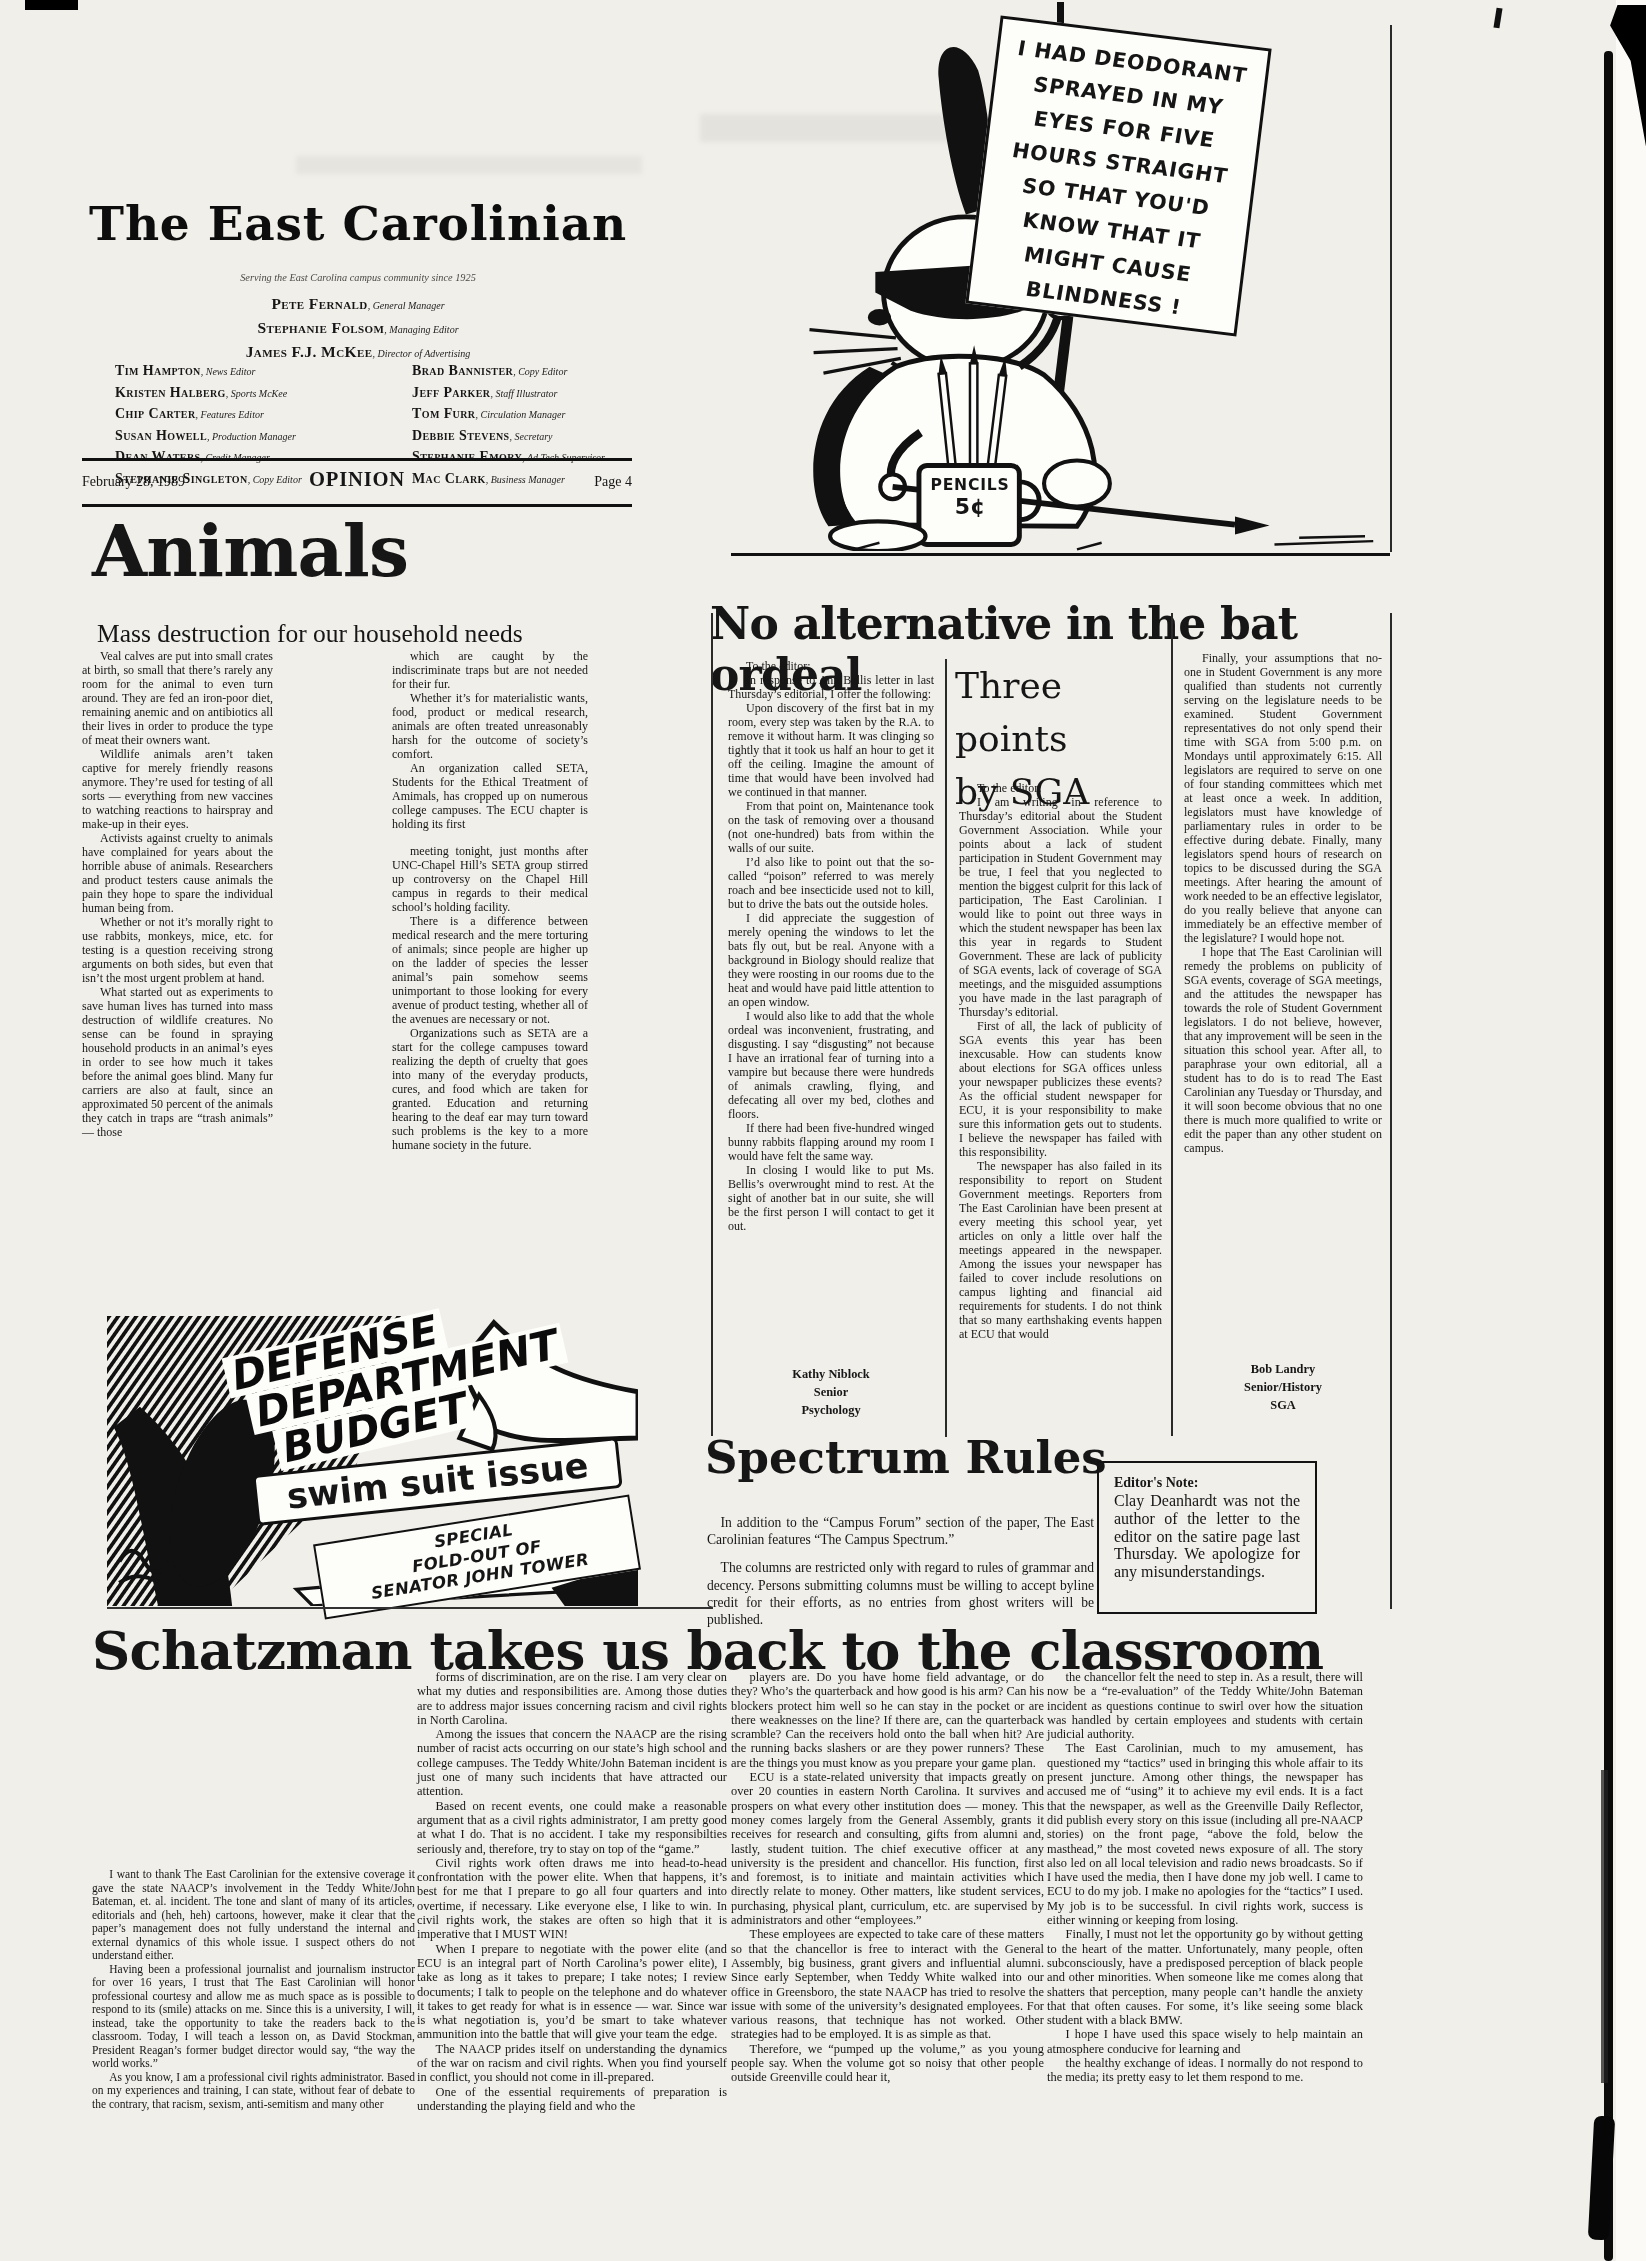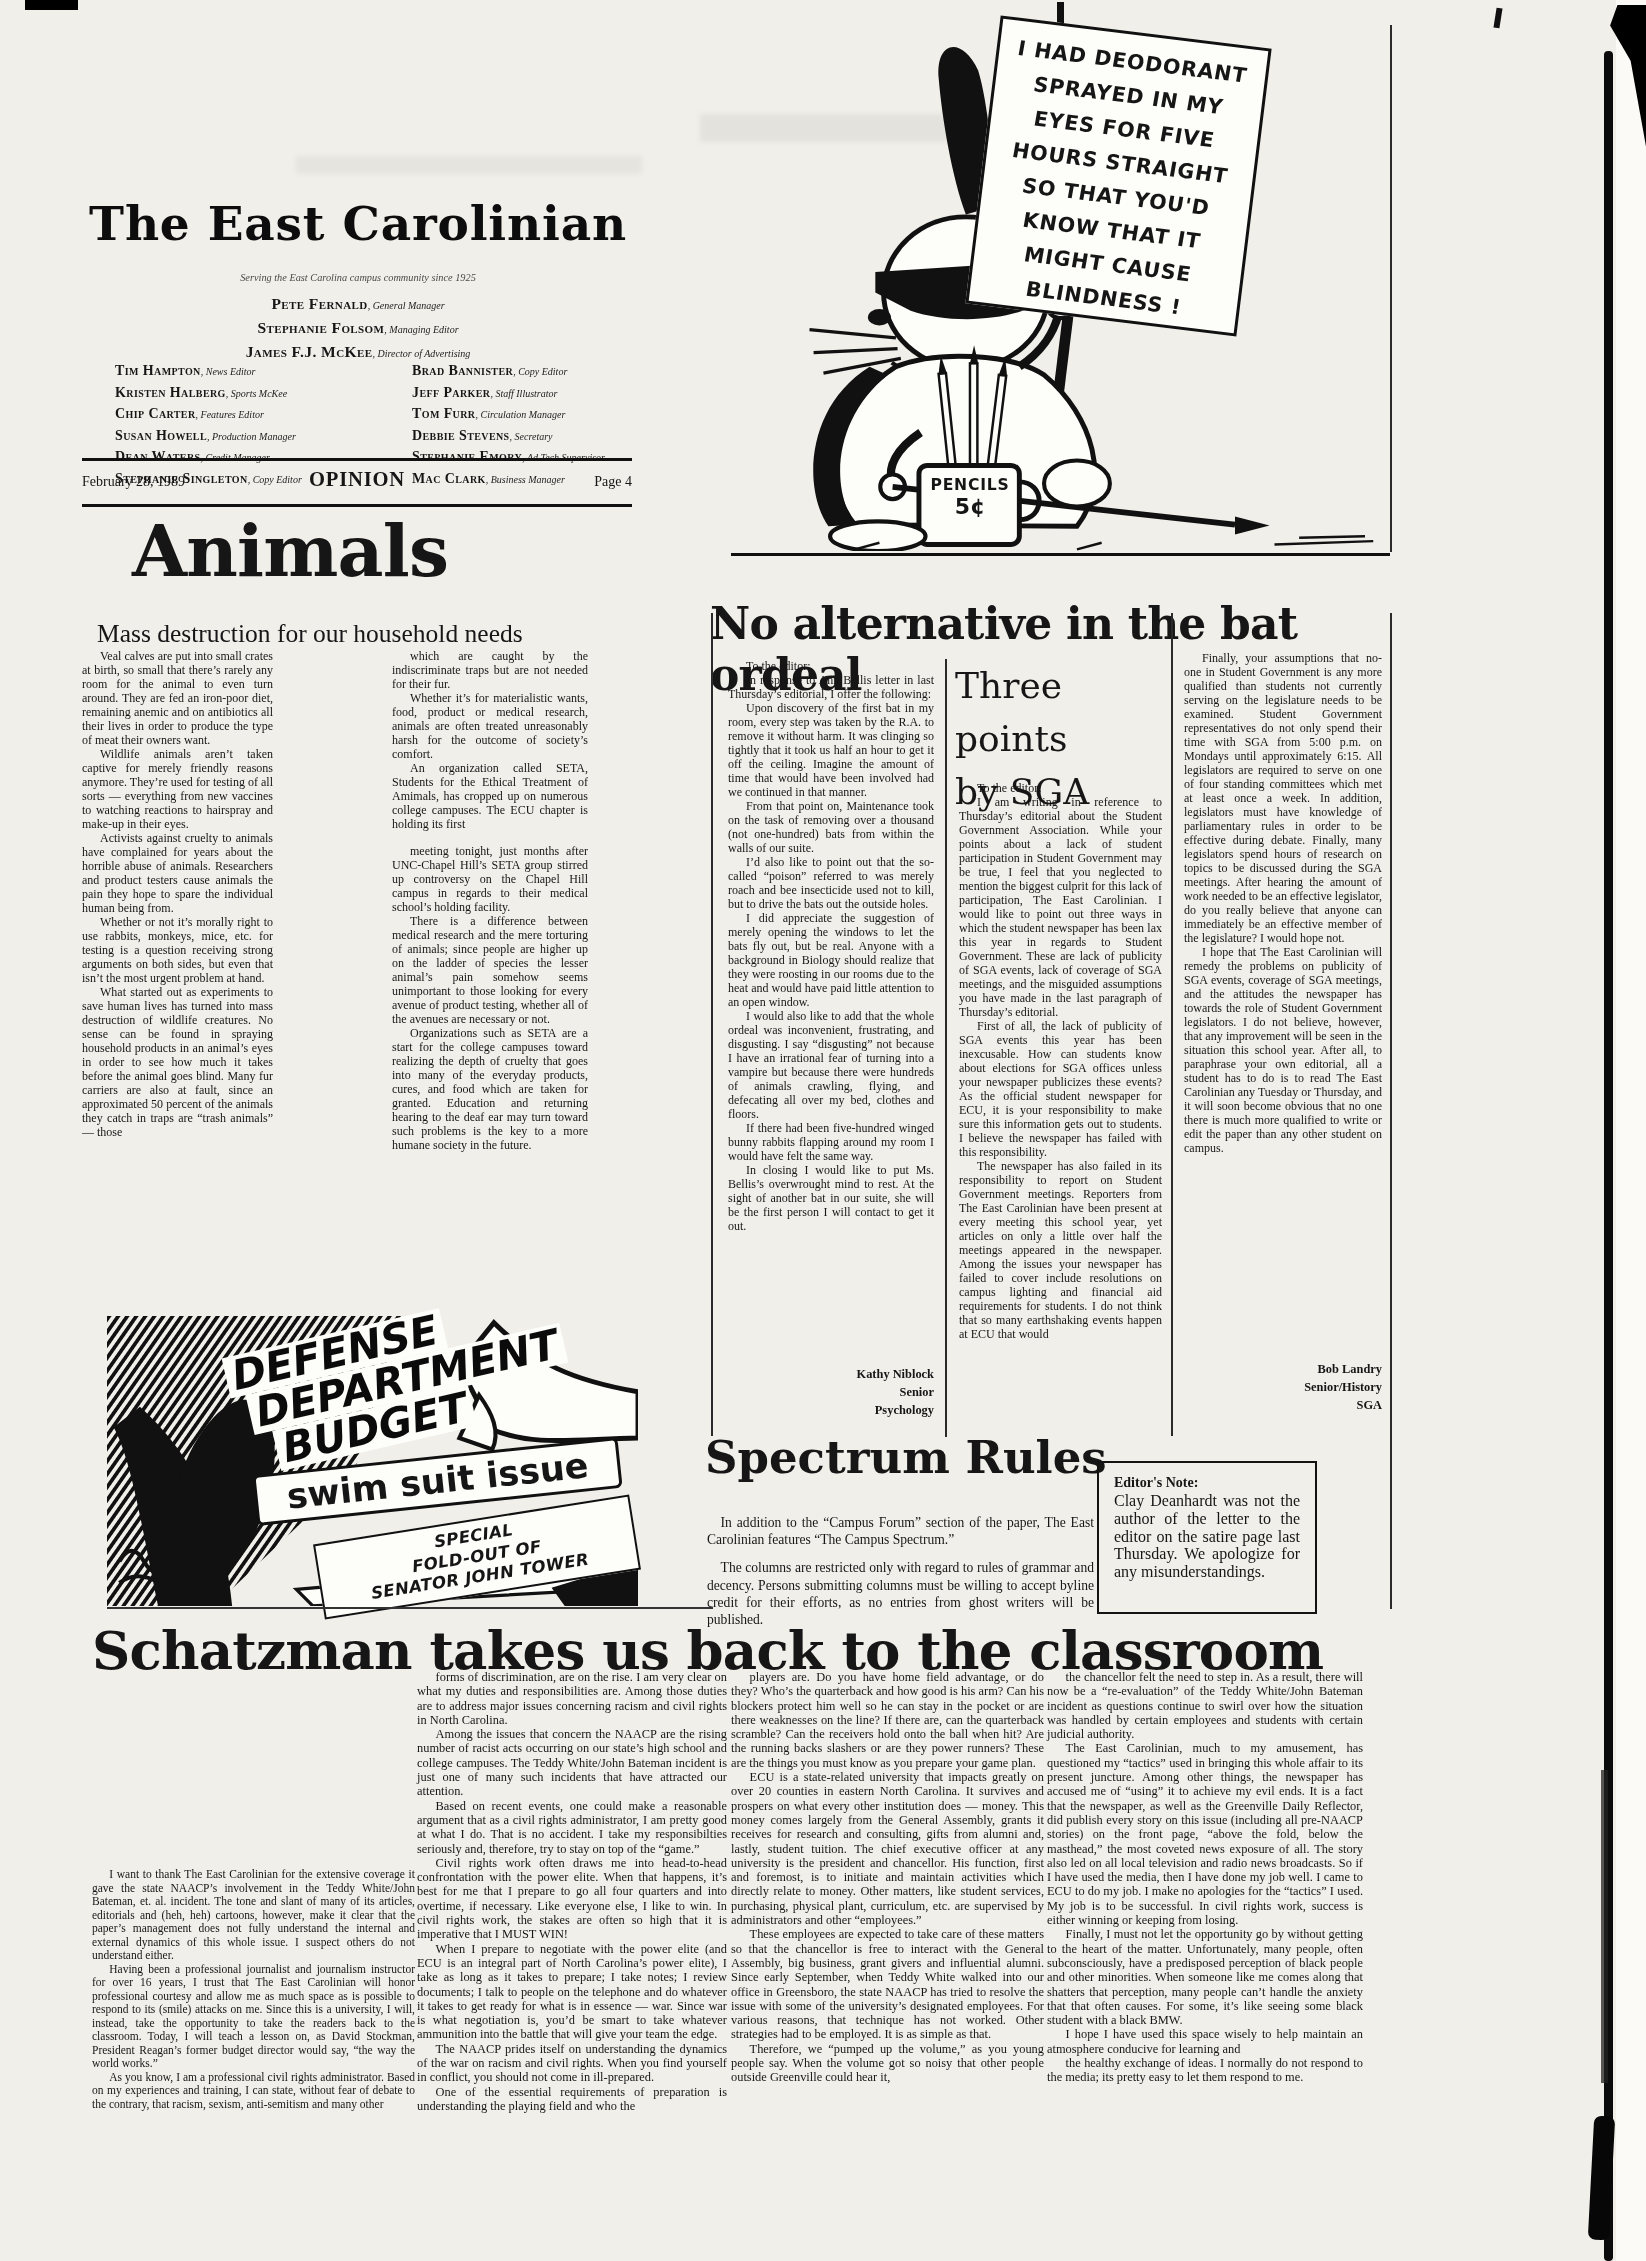--- a/index.html
+++ b/index.html
@@ -46,26 +46,26 @@
   .hr-mid{left:107px;top:1607px;width:606px;height:1.6px;background:#333;}
 
   
   .col{position:absolute;text-align:justify;}
   .col .para{margin:0;text-indent:1.5em;}
   .fz-news{font-size:12px;line-height:14px;}
   .fz-wide{font-size:12.4px;line-height:14.3px;}
   .fz-c1{font-size:11.5px;line-height:13.5px;}
   .gap4 .para:nth-child(4){margin-top:13px;}
 
-  .animals-headline{left:92px;top:509px;font-weight:700;font-size:71px;font-family:"DejaVu Serif",serif;letter-spacing:-0.8px;margin-left:40px;}
+  .animals-headline{left:92px;top:509px;font-weight:700;font-size:71px;font-family:"DejaVu Serif",serif;letter-spacing:-0.8px;}
   .animals-subhead{left:97px;top:619px;font-size:25.5px;}
 
   .bat-headline{left:710px;top:598px;width:667px;font-weight:700;font-size:44px;font-family:"DejaVu Serif",serif;letter-spacing:-0.8px;}
   .sga-heading{left:955px;top:659px;width:214px;font-size:36px;line-height:53px;font-family:"DejaVu Serif",serif;}
-  .sig{position:absolute;text-align:right;font-weight:700;font-size:12.4px;line-height:18px;}
+  .sig{position:absolute;text-align:center;font-weight:700;font-size:12.4px;line-height:18px;}
   .sig .para{text-indent:0;margin:0;}
 
   .spectrum-headline{left:705px;top:1431px;font-weight:700;font-size:45px;font-family:"DejaVu Serif",serif;}
   .spectrum-text{left:707px;top:1514px;width:387px;font-size:13.6px;line-height:17.3px;text-align:justify;}
   .spectrum-text .para{margin:0 0 10.7px 0;text-indent:1em;}
 
   .ednote{left:1097px;top:1461px;width:220px;height:153px;border:2.5px solid #131313;padding:11.5px 15px;}
   .ednote-label{font-weight:700;font-size:14px;}
   .ednote-text{font-size:16px;line-height:17.7px;margin-top:1.6px;text-align:justify;}
 

